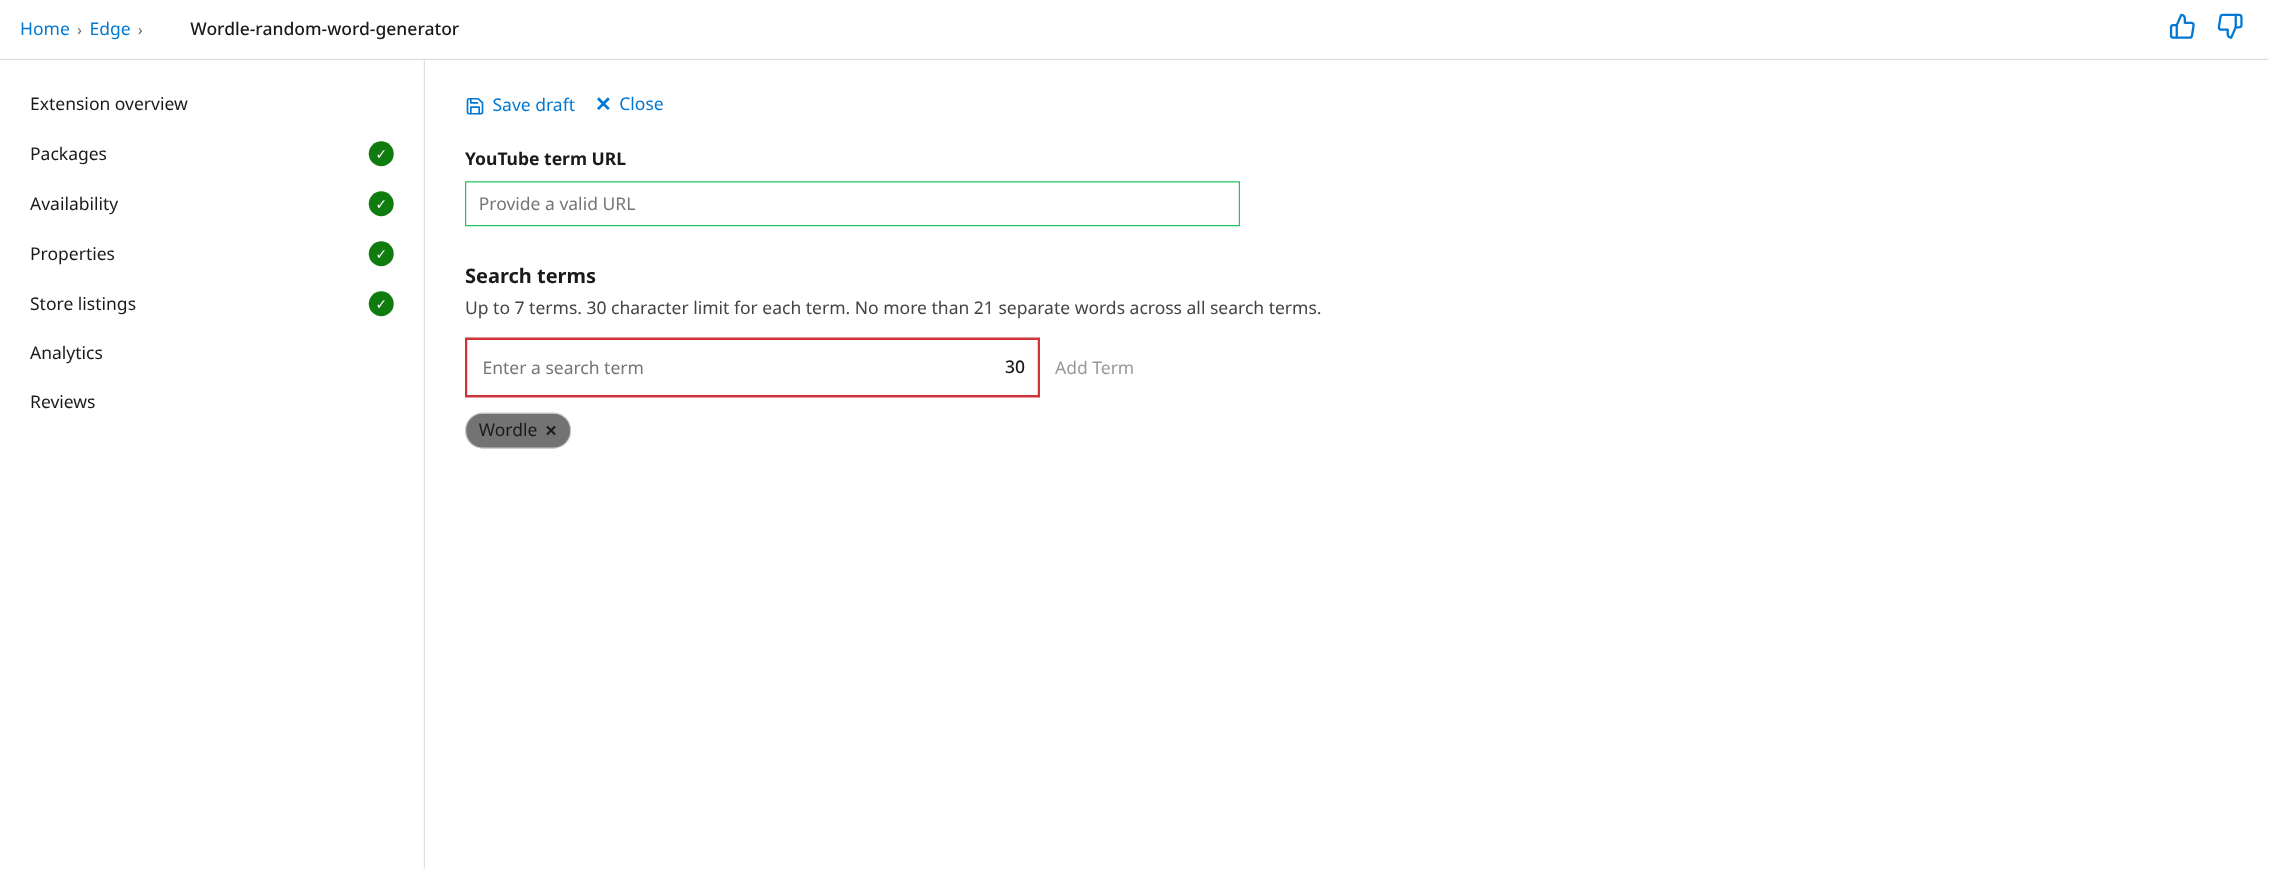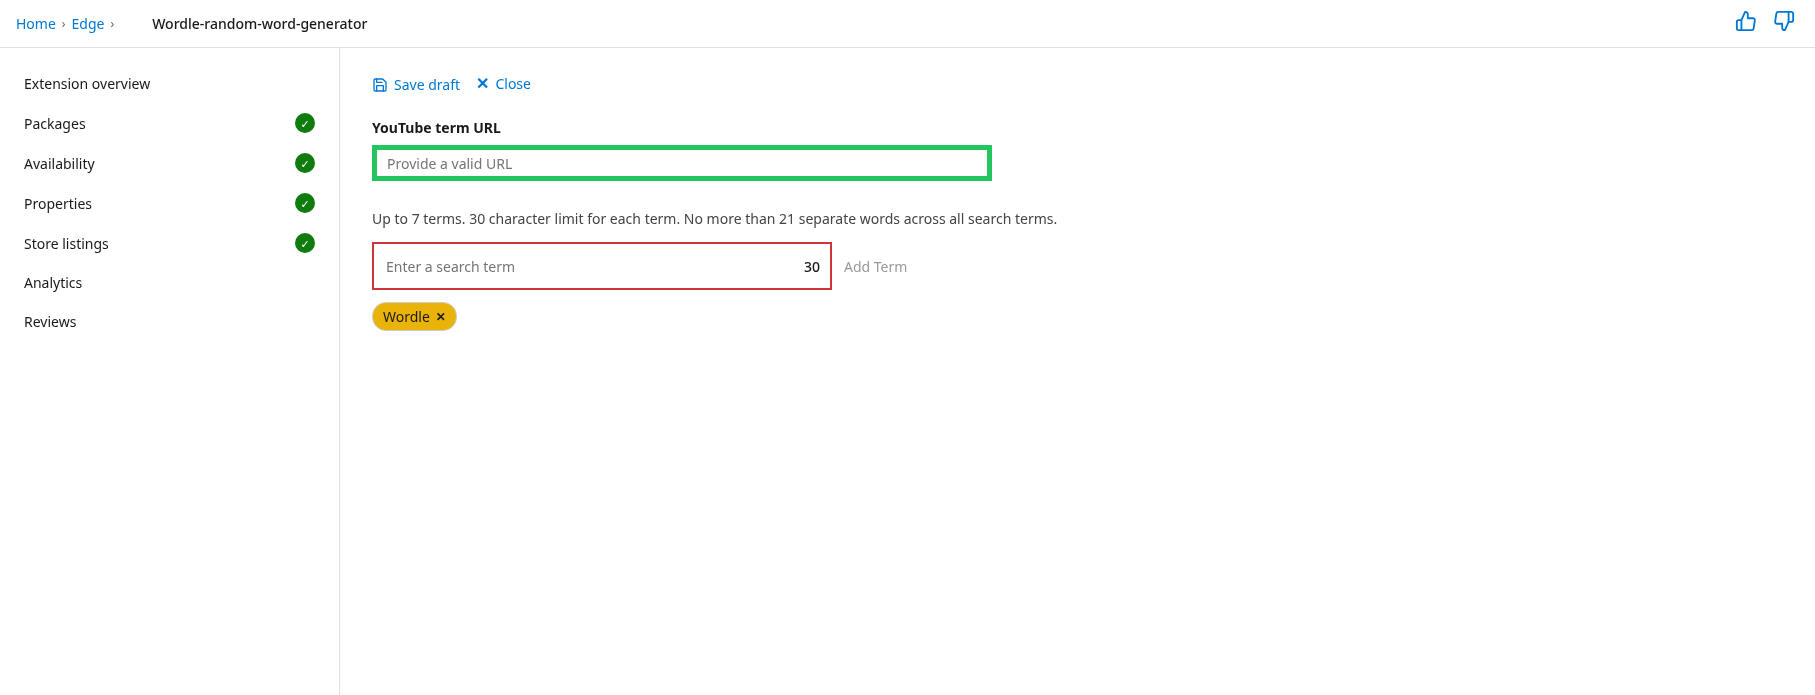--- a/index.html
+++ b/index.html
@@ -142,21 +142,21 @@
     .section-label {
       font-weight: 700;
       font-size: 14px;
       margin-bottom: 8px;
       color: #1a1a1a;
     }
 
     .url-input {
       width: 620px;
       height: 36px;
-      border: 5px solid #22c55e;
+      border: 1px solid #22c55e;
       padding: 6px 10px;
       font-size: 14px;
       font-family: inherit;
       color: #666;
       outline: none;
       margin-bottom: 28px;
     }
 
     .search-terms-section {}
     .search-terms-title {
@@ -207,21 +207,21 @@
       font-size: 14px;
       cursor: pointer;
       font-family: inherit;
       padding: 0;
     }
 
     .tag {
       display: inline-flex;
       align-items: center;
       gap: 6px;
-      background: #eab308;
+      background: #737373;
       border: 1px solid #ccc;
       border-radius: 14px;
       padding: 4px 10px;
       font-size: 14px;
       color: #1a1a1a;
     }
     .tag-remove {
       cursor: pointer;
       color: #1a1a1a;
       font-size: 12px;
@@ -306,20 +306,21 @@
         </button>
       </div>
     </div>
 
     
     <div class="section-label">YouTube term URL</div>
     <input class="url-input" type="text" placeholder="Provide a valid URL" style="">
 
     
     <div class="search-terms-section">
+      <div class="search-terms-title">Search terms</div>
       <div class="search-terms-desc">Up to 7 terms. 30 character limit for each term. No more than 21 separate words across all search terms.</div>
 
       <div class="search-term-row">
         <div class="search-term-input-wrapper">
           <input class="search-term-input" type="text" placeholder="Enter a search term" style="">
           <span class="char-count">30</span>
         </div>
         <button class="add-term-btn">Add Term</button>
       </div>
 

